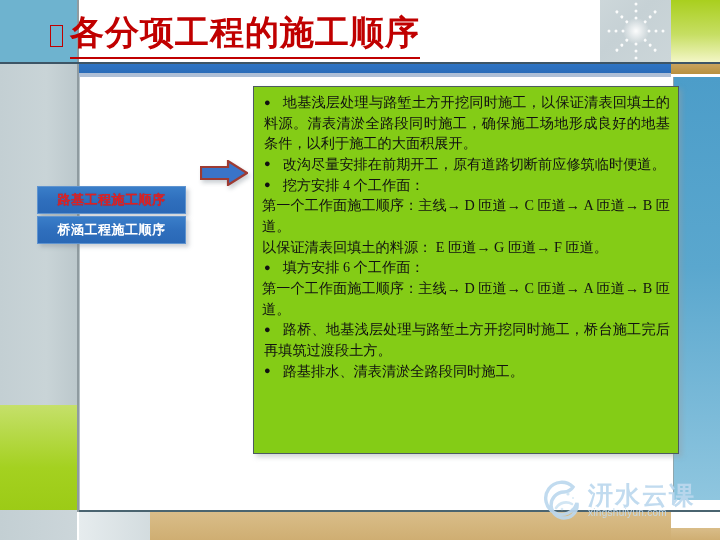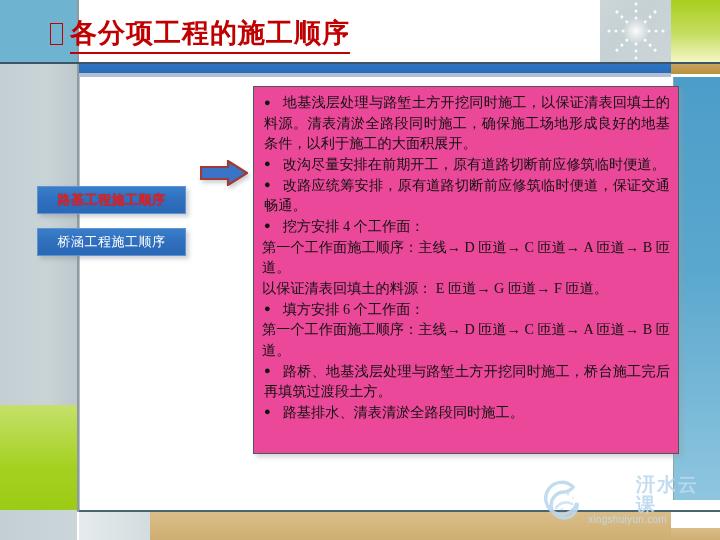--- a/index.html
+++ b/index.html
@@ -72,21 +72,21 @@
     background: radial-gradient(circle, rgba(255,255,255,0.95) 0%, rgba(255,255,255,0.0) 72%);
   }
 
   .title-wrap {
     position: absolute; left: 50px; top: 14px;
     width: 540px; height: 40px;
     display: flex; align-items: center;
   }
   .title-box {
     color: #c00000;
-    font-size: 27px;
+    font-size: 34px;
     font-weight: bold;
     letter-spacing: 1px;
     white-space: nowrap;
     font-family: "Liberation Sans", "DejaVu Sans", sans-serif;
   }
   .title-box .glyph {
     display: inline-block;
     border: 1.4px solid #c00000;
     width: 13px; height: 22px;
     vertical-align: -3px;
@@ -192,34 +192,34 @@
     box-shadow: 3px 3px 4px rgba(120,130,140,0.35);
     display: flex; align-items: center; justify-content: center;
     color: #ffffff;
     font-size: 13px;
     font-family: "Liberation Serif", "DejaVu Serif", serif;
     letter-spacing: 0.5px;
     white-space: nowrap;
   }
   .navbtn.b1 { top: 97px; }
   .navbtn.b2 { top: 158px; color: #e02020; font-weight: bold; text-shadow: 0 0 1px rgba(160,0,0,0.4); margin-top: 28px; }
-  .navbtn.b3 { top: 228px; }
+  .navbtn.b3 { top: 216px; font-weight: bold; }
 
   
   .arrow {
     position: absolute; left: 200px; top: 160px;
     width: 48px; height: 26px;
   }
   .arrow svg { display: block; filter: drop-shadow(2px 3px 2px rgba(140,150,160,0.45)); }
 
   
   .content-box {
     position: absolute; left: 253px; top: 86px;
     width: 426px; height: 368px;
-    background: #ec4899;
+    background: #84cc16;
     border: 1.2px solid #4c5a60;
     box-shadow: 3px 3px 5px rgba(150,160,165,0.45);
     padding: 5px 8px 4px 8px;
     overflow: hidden;
   }
   .content-inner {
     font-size: 14.2px;
     line-height: 1.455;
     color: #111111;
     font-family: "Liberation Serif", "DejaVu Serif", serif;
@@ -239,24 +239,23 @@
   .watermark {
     position: absolute; left: 540px; top: 476px;
     width: 160px; height: 48px;
     display: flex; align-items: center;
     opacity: 0.92;
     pointer-events: none;
   }
   .wm-logo { width: 44px; height: 44px; flex: 0 0 44px; }
   .wm-text { margin-left: 4px; line-height: 1.05; }
   .wm-cn {
-    color: #bcd8ee; font-size: 19px; font-weight: bold;
+    color: #bcd8ee; font-size: 25px; font-weight: bold;
     letter-spacing: 2px;
     font-family: Liberation Sans, sans-serif;
-    margin-left: 48px;
   }
   .wm-en {
     color: #c3dbee; font-size: 10px; letter-spacing: 0.3px;
     font-family: "Liberation Sans", "DejaVu Sans", sans-serif;
   }
 </style>
 </head>
 <body>
 
 <div id="slide">
@@ -327,21 +326,20 @@
   <div class="arrow">
     <svg width="48" height="26" viewBox="0 0 48 26">
       <polygon points="1,7 28,7 28,1 47,13 28,25 28,19 1,19" fill="#3A74C8" stroke="#9E3B33" stroke-width="2.2" stroke-linejoin="miter"></polygon>
     </svg>
   </div>
 
   <div class="content-box">
     <div class="content-inner" id="content-inner">
         <div class="para bul"><span class="btxt">地基浅层处理与路堑土方开挖同时施工，以保证清表回填土的料源。清表清淤全路段同时施工，确保施工场地形成良好的地基条件，以利于施工的大面积展开。</span></div>
         <div class="para bul"><span class="btxt">改沟尽量安排在前期开工，原有道路切断前应修筑临时便道。</span></div>
-        <div class="para bul"><span class="btxt">改路应统筹安排，原有道路切断前应修筑临时便道，保证交通畅通。</span></div>
         <div class="para bul"><span class="btxt">挖方安排 4 个工作面：</span></div>
         <div class="para"><span class="btxt">第一个工作面施工顺序：主线→ D 匝道→ C 匝道→ A 匝道→ B 匝道。</span></div>
         <div class="para"><span class="btxt">以保证清表回填土的料源： E 匝道→ G 匝道→ F 匝道。</span></div>
         <div class="para bul"><span class="btxt">填方安排 6 个工作面：</span></div>
         <div class="para"><span class="btxt">第一个工作面施工顺序：主线→ D 匝道→ C 匝道→ A 匝道→ B 匝道。</span></div>
         <div class="para bul"><span class="btxt">路桥、地基浅层处理与路堑土方开挖同时施工，桥台施工完后再填筑过渡段土方。</span></div>
         <div class="para bul"><span class="btxt">路基排水、清表清淤全路段同时施工。</span></div>
       </div>
   </div>
 

